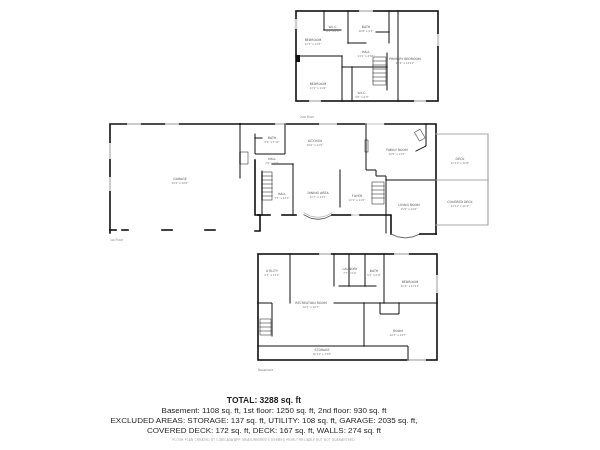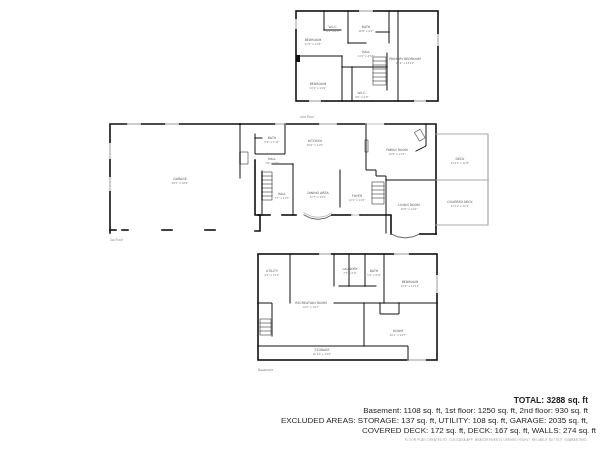--- a/index.html
+++ b/index.html
@@ -1,26 +1,26 @@
 <!DOCTYPE html>
 <html><head>
 <meta charset="utf-8">
 <style>
   html, body { margin: 0; padding: 0; background: #ffffff; }
   body { width: 600px; height: 450px; position: relative; overflow: hidden; font-family: "Liberation Sans", sans-serif; }
   .plan { position: absolute; left: 0; top: 0; width: 600px; height: 375px; }
   .room-label { font-family: "DejaVu Sans", sans-serif; font-size: 3.2px; fill: #555; text-anchor: middle; }
   .room-dim { font-family: "DejaVu Sans", sans-serif; font-size: 2.6px; fill: #777; text-anchor: middle; }
   .floor-label { font-family: "DejaVu Sans", sans-serif; font-size: 3px; fill: #777; }
-  .summary { position: absolute; left: 0; width: 588px; text-align: right; color: #222; }
+  .summary { position: absolute; left: 0; width: 528px; text-align: center; color: #222; }
   .total { top: 395px; font-size: 8.5px; font-weight: bold; }
   .line { font-size: 8px; line-height: 10px; }
-  .l1 { top: 406px; }
+  .l1 { top: 406px; margin-left: 10px; }
   .l2 { top: 416px; }
-  .l3 { top: 426px; padding-left: 8px; }
+  .l3 { top: 426px; }
   .disclaimer { top: 438px; font-size: 3px; color: #aaa; letter-spacing: 0.2px; }
 </style>
 </head>
 <body>
 
 <svg class="plan" viewBox="0 0 600 375" width="600" height="375">
 
   <g stroke="#111" fill="none" stroke-linecap="square">
 
     <rect x="296" y="11" width="142" height="90" stroke-width="1.6"></rect>

